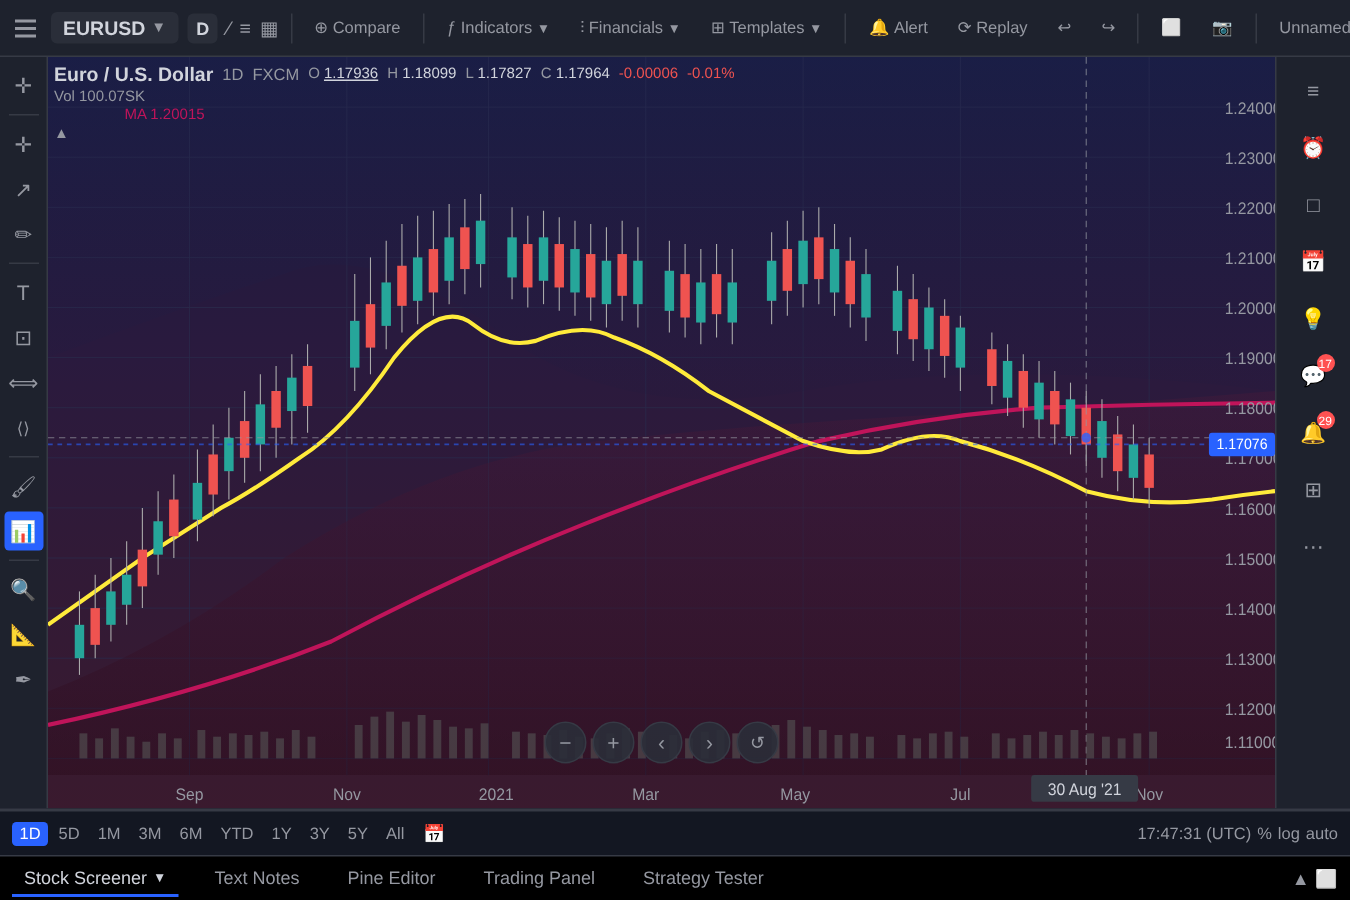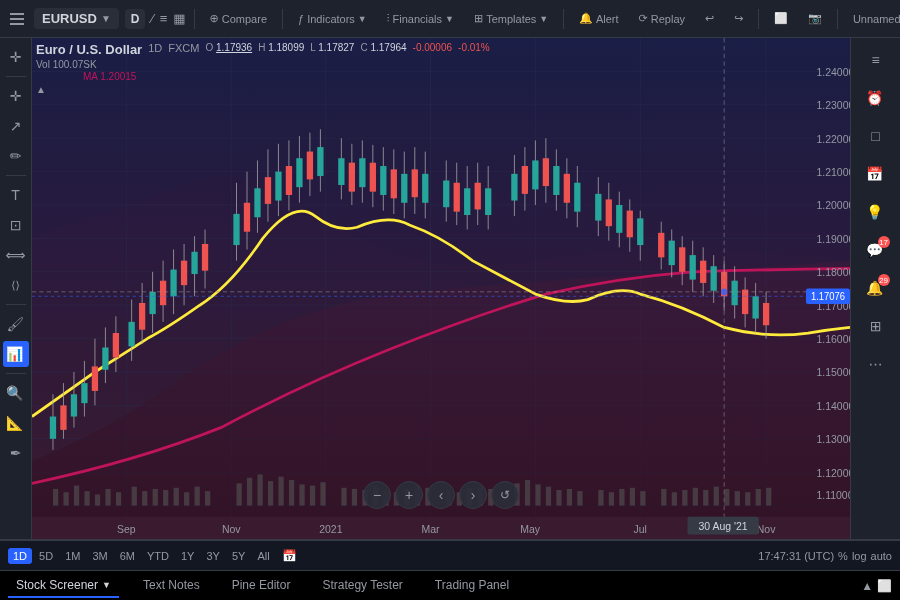--- a/index.html
+++ b/index.html
@@ -446,21 +446,21 @@
         <text x="748" y="364" fill="#9598a1" font-size="10">1.13000</text>
         <text x="748" y="394" fill="#9598a1" font-size="10">1.12000</text>
         <text x="748" y="414" fill="#9598a1" font-size="10">1.11000</text>
 
         <rect x="738" y="225" width="42" height="14" rx="2" fill="#2962ff"></rect>
         <text x="759" y="235" fill="white" font-size="9" text-anchor="middle">1.17076</text>
       </svg>
 
       
       <div class="chart-info">
-        <div style="display:flex;gap:6px;">
+        <div style="display:flex;align-items:center;gap:6px;">
           <span class="symbol-title">Euro / U.S. Dollar</span>
           <span style="color:#9598a1;font-size:11px;">1D</span>
           <span style="color:#9598a1;font-size:11px;">FXCM</span>
           <span style="color:#9598a1;font-size:10px;">O <span style="color:#d1d4dc;text-decoration:underline;">1.17936</span></span>
           <span style="color:#9598a1;font-size:10px;">H <span style="color:#d1d4dc;">1.18099</span></span>
           <span style="color:#9598a1;font-size:10px;">L <span style="color:#d1d4dc;">1.17827</span></span>
           <span style="color:#9598a1;font-size:10px;">C <span style="color:#d1d4dc;">1.17964</span></span>
           <span style="color:#ef5350;font-size:10px;">-0.00006</span>
           <span style="color:#ef5350;font-size:10px;">-0.01%</span>
         </div>
@@ -531,24 +531,24 @@
         <span>Stock Screener</span>
         <span style="font-size:9px;">▼</span>
       </div>
       <div class="tab-item">
         <span>Text Notes</span>
       </div>
       <div class="tab-item">
         <span>Pine Editor</span>
       </div>
       <div class="tab-item">
+        <span>Trading Panel</span>
+      </div>
+      <div class="tab-item">
         <span>Strategy Tester</span>
-      </div>
-      <div class="tab-item">
-        <span>Trading Panel</span>
       </div>
       <div class="tab-arrow">
         <div style="cursor:pointer;color:#9598a1;">▲</div>
         <div style="cursor:pointer;color:#9598a1;">⬜</div>
       </div>
     </div>
   </div>
 
 </div>
 

